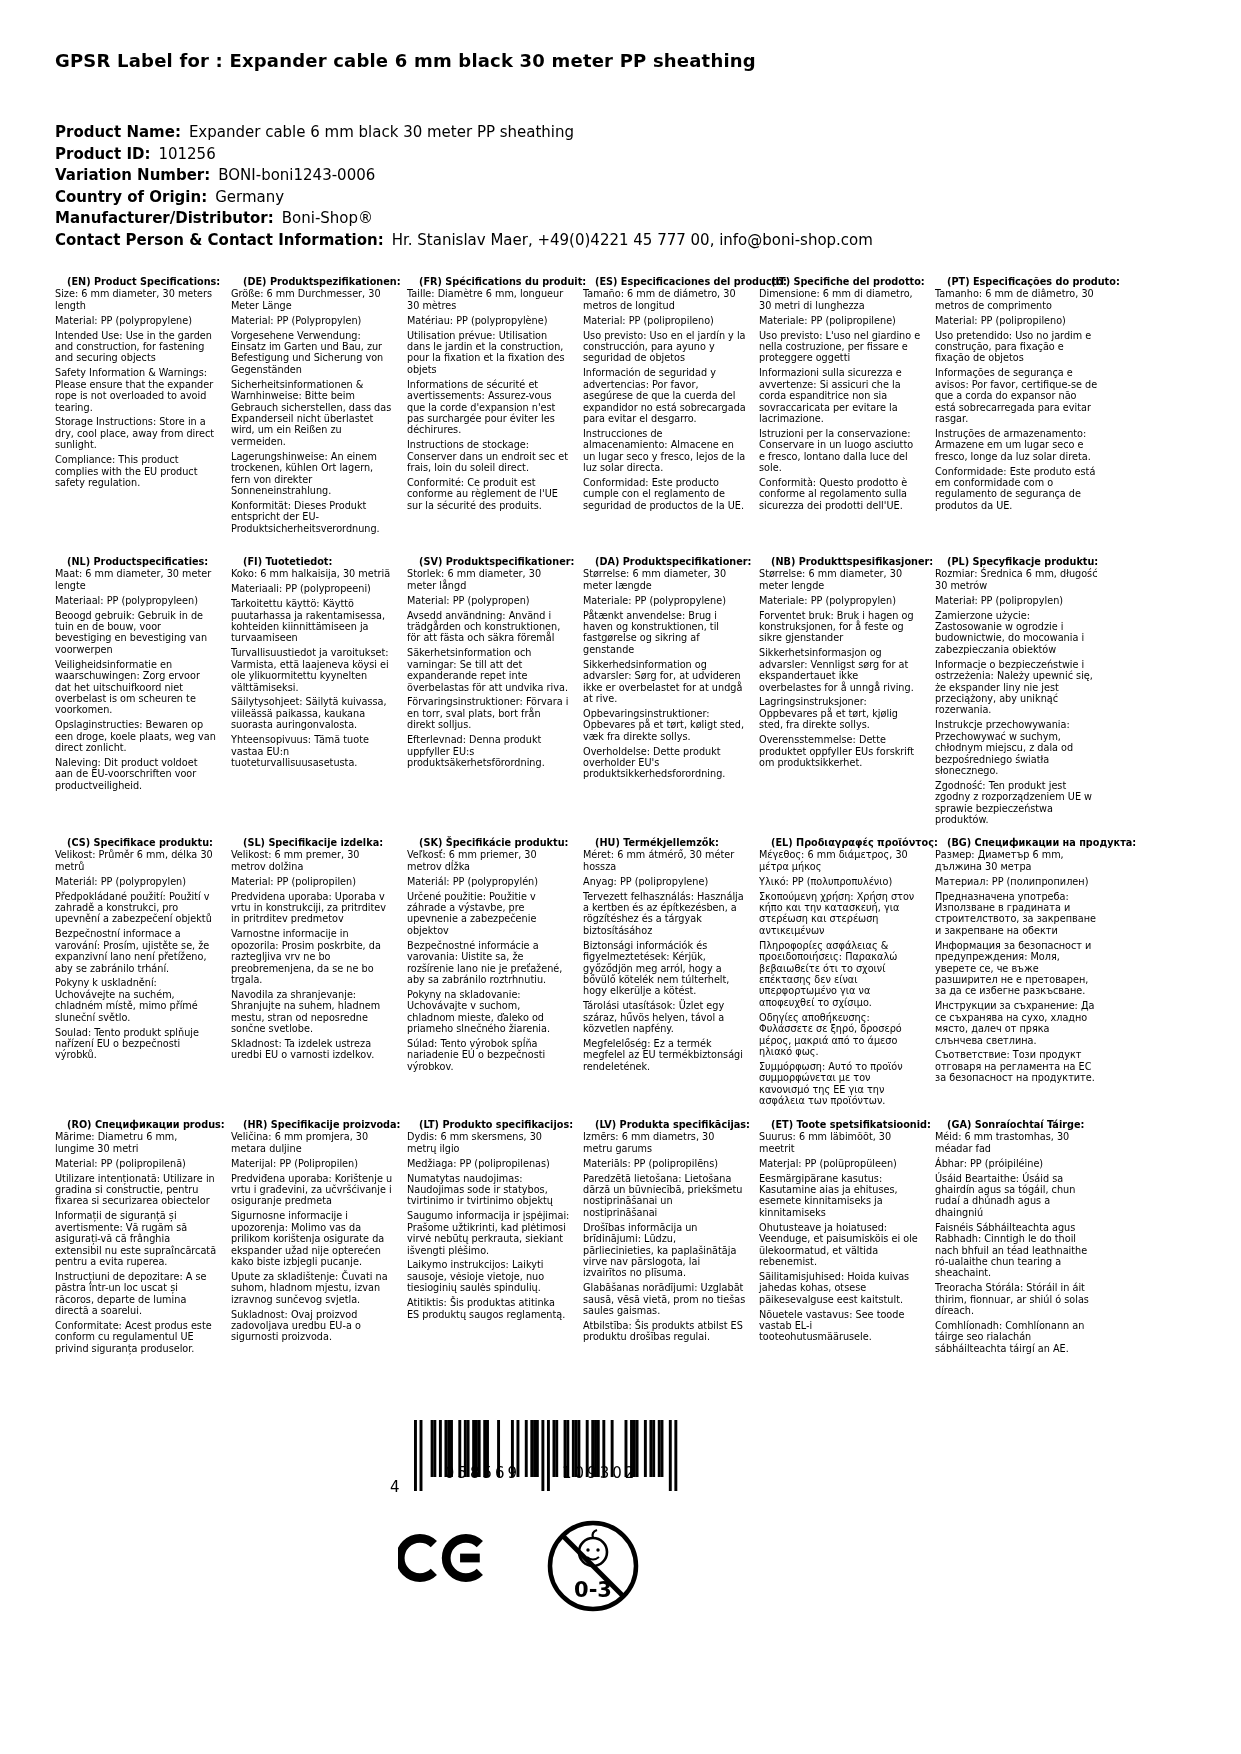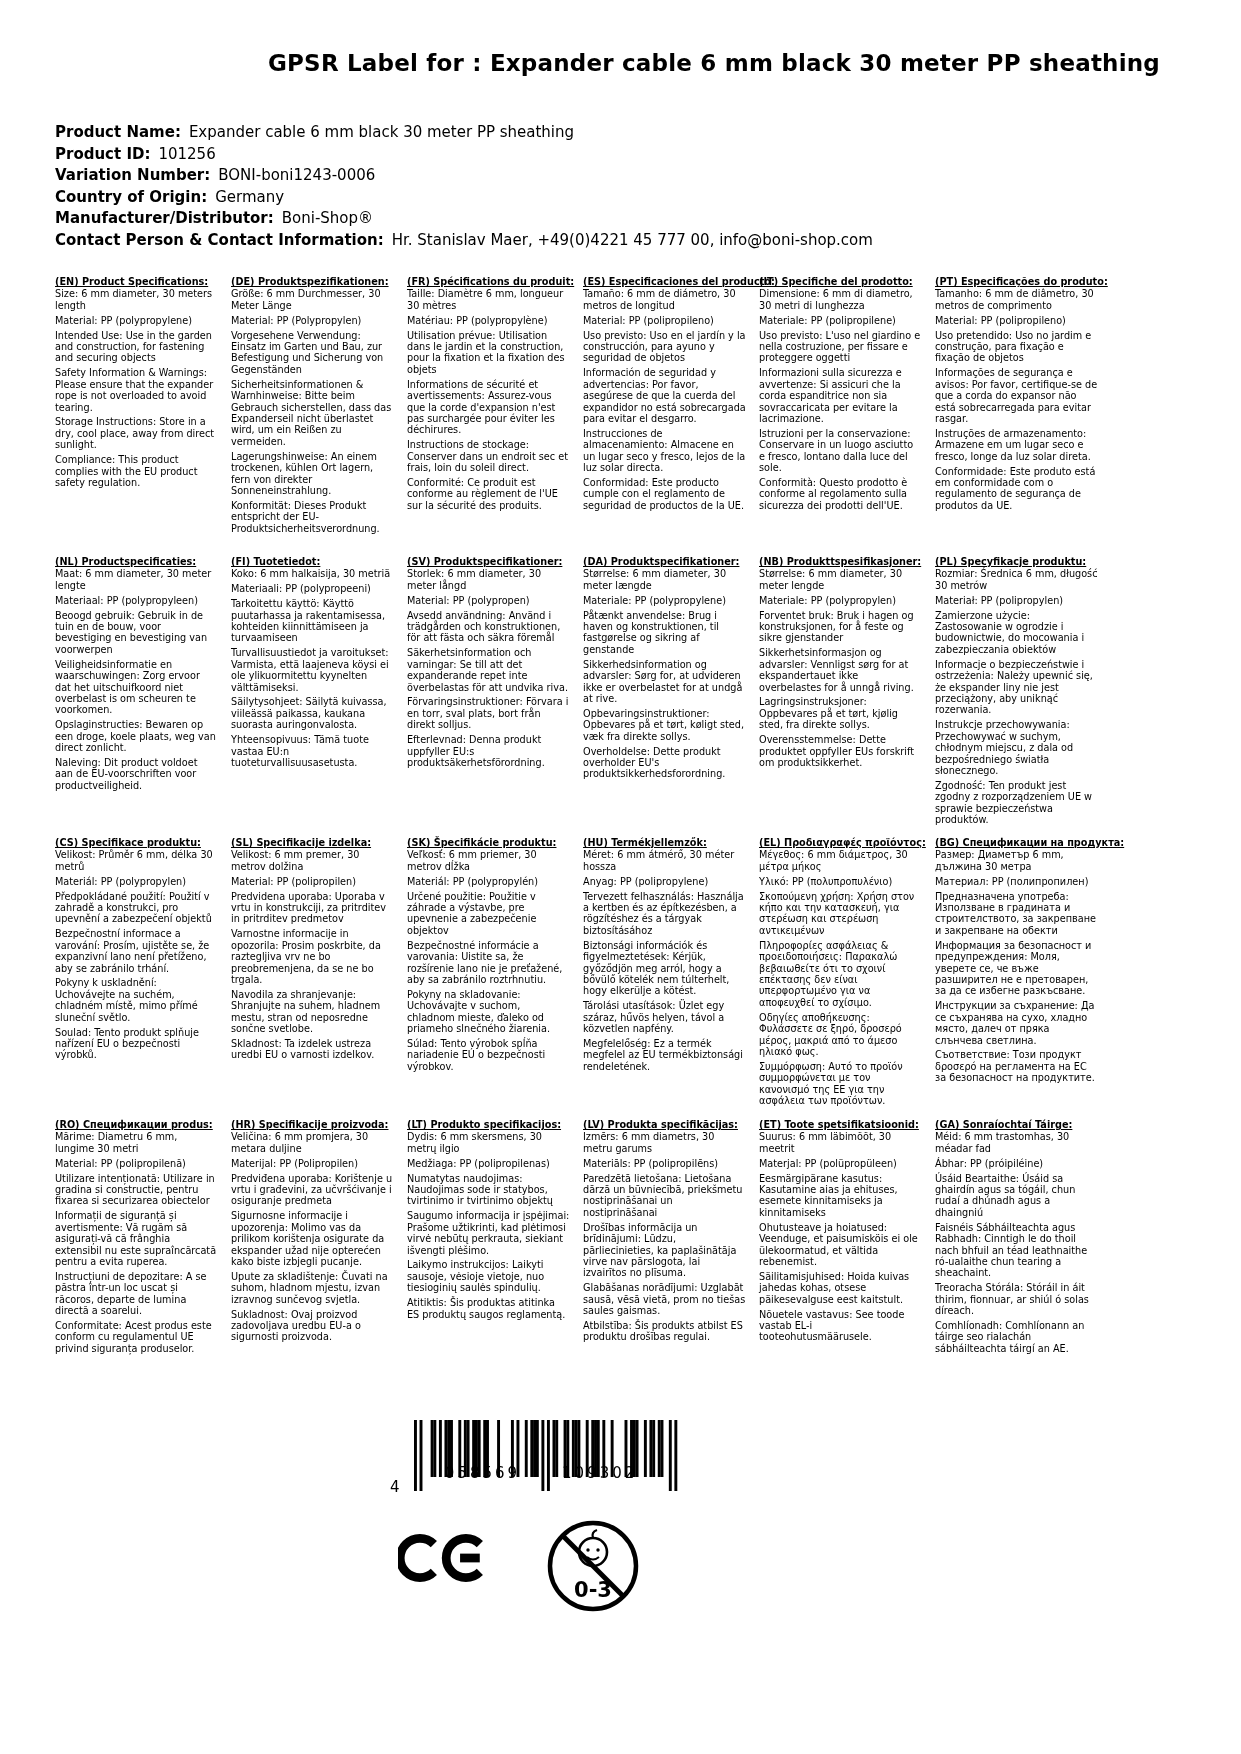--- a/index.html
+++ b/index.html
@@ -2,34 +2,34 @@
 <html><head>
 <meta charset="utf-8">
 <style>
   html,body{margin:0;padding:0;background:#e8e8e8;}
   .page{
     position:relative;width:1241px;height:1754px;background:#ffffff;
     font-family:"DejaVu Sans","Liberation Sans",sans-serif;color:#000;
     overflow:hidden;margin:0 auto;
   }
   .doc-title{
-    position:absolute;top:50px;left:55px;width:1105px;text-align:right;
-    font-size:23px;font-weight:bold;letter-spacing:.2px;
+    position:absolute;top:50px;left:55px;width:1105px;text-align:left;
+    font-size:18px;font-weight:bold;letter-spacing:.2px;
   }
   .product-info{position:absolute;top:122px;left:55px;font-size:15px;line-height:21.6px;}
   .pi-row{white-space:nowrap;}
   .pi-label{font-weight:bold;margin-right:8px;}
   .lang-grid{
     position:absolute;top:276px;left:55px;width:1160px;
     display:grid;grid-template-columns:repeat(6,176px);
     grid-template-rows:280px 281px 282px auto;
     font-size:9.7px;line-height:11.4px;
   }
   .lang-block{padding-right:13px;overflow:visible;}
-  .block-title{font-weight:bold;white-space:nowrap;margin:0 0 1px 0;text-decoration:underline;}
+  .block-title{font-weight:bold;white-space:nowrap;margin:0 0 1px 12px;}
   .lang-block p{margin:0 0 3.5px 0;overflow-wrap:break-word;}
   .barcode-wrap{position:absolute;top:1420px;left:390px;width:300px;height:84px;}
   .barcode-bars{position:absolute;top:0;left:24px;}
   .bc-digit{
     position:absolute;font-size:15px;font-family:"DejaVu Sans","Liberation Sans",sans-serif;
     top:44px;letter-spacing:3px;
   }
   .bc-first{left:0;top:58px;letter-spacing:0;}
   .bc-left{left:40px;width:105px;text-align:center;}
   .bc-right{left:172px;width:105px;text-align:left;}
@@ -218,21 +218,21 @@
         <p>Οδηγίες αποθήκευσης: Φυλάσσετε σε ξηρό, δροσερό μέρος, μακριά από το άμεσο ηλιακό φως.</p>
         <p>Συμμόρφωση: Αυτό το προϊόν συμμορφώνεται με τον κανονισμό της ΕΕ για την ασφάλεια των προϊόντων.</p>
       </div>
       <div class="lang-block">
         <div class="block-title">(BG) Спецификации на продукта:</div>
         <p>Размер: Диаметър 6 mm, дължина 30 метра</p>
         <p>Материал: PP (полипропилен)</p>
         <p>Предназначена употреба: Използване в градината и строителството, за закрепване и закрепване на обекти</p>
         <p>Информация за безопасност и предупреждения: Моля, уверете се, че въже разширител не е претоварен, за да се избегне разкъсване.</p>
         <p>Инструкции за съхранение: Да се съхранява на сухо, хладно място, далеч от пряка слънчева светлина.</p>
-        <p>Съответствие: Този продукт δροσερό на регламента на ЕС за безопасност на продуктите.</p>
+        <p>Съответствие: Този продукт отговаря на регламента на ЕС за безопасност на продуктите.</p>
       </div>
       <div class="lang-block">
         <div class="block-title">(RO) Спецификации produs:</div>
         <p>Mărime: Diametru 6 mm, lungime 30 metri</p>
         <p>Material: PP (polipropilenă)</p>
         <p>Utilizare intenționată: Utilizare in gradina si constructie, pentru fixarea si securizarea obiectelor</p>
         <p>Informații de siguranță și avertismente: Vă rugăm să asigurați-vă că frânghia extensibil nu este supraîncărcată pentru a evita ruperea.</p>
         <p>Instrucțiuni de depozitare: A se păstra într-un loc uscat și răcoros, departe de lumina directă a soarelui.</p>
         <p>Conformitate: Acest produs este conform cu regulamentul UE privind siguranța produselor.</p>
       </div>

